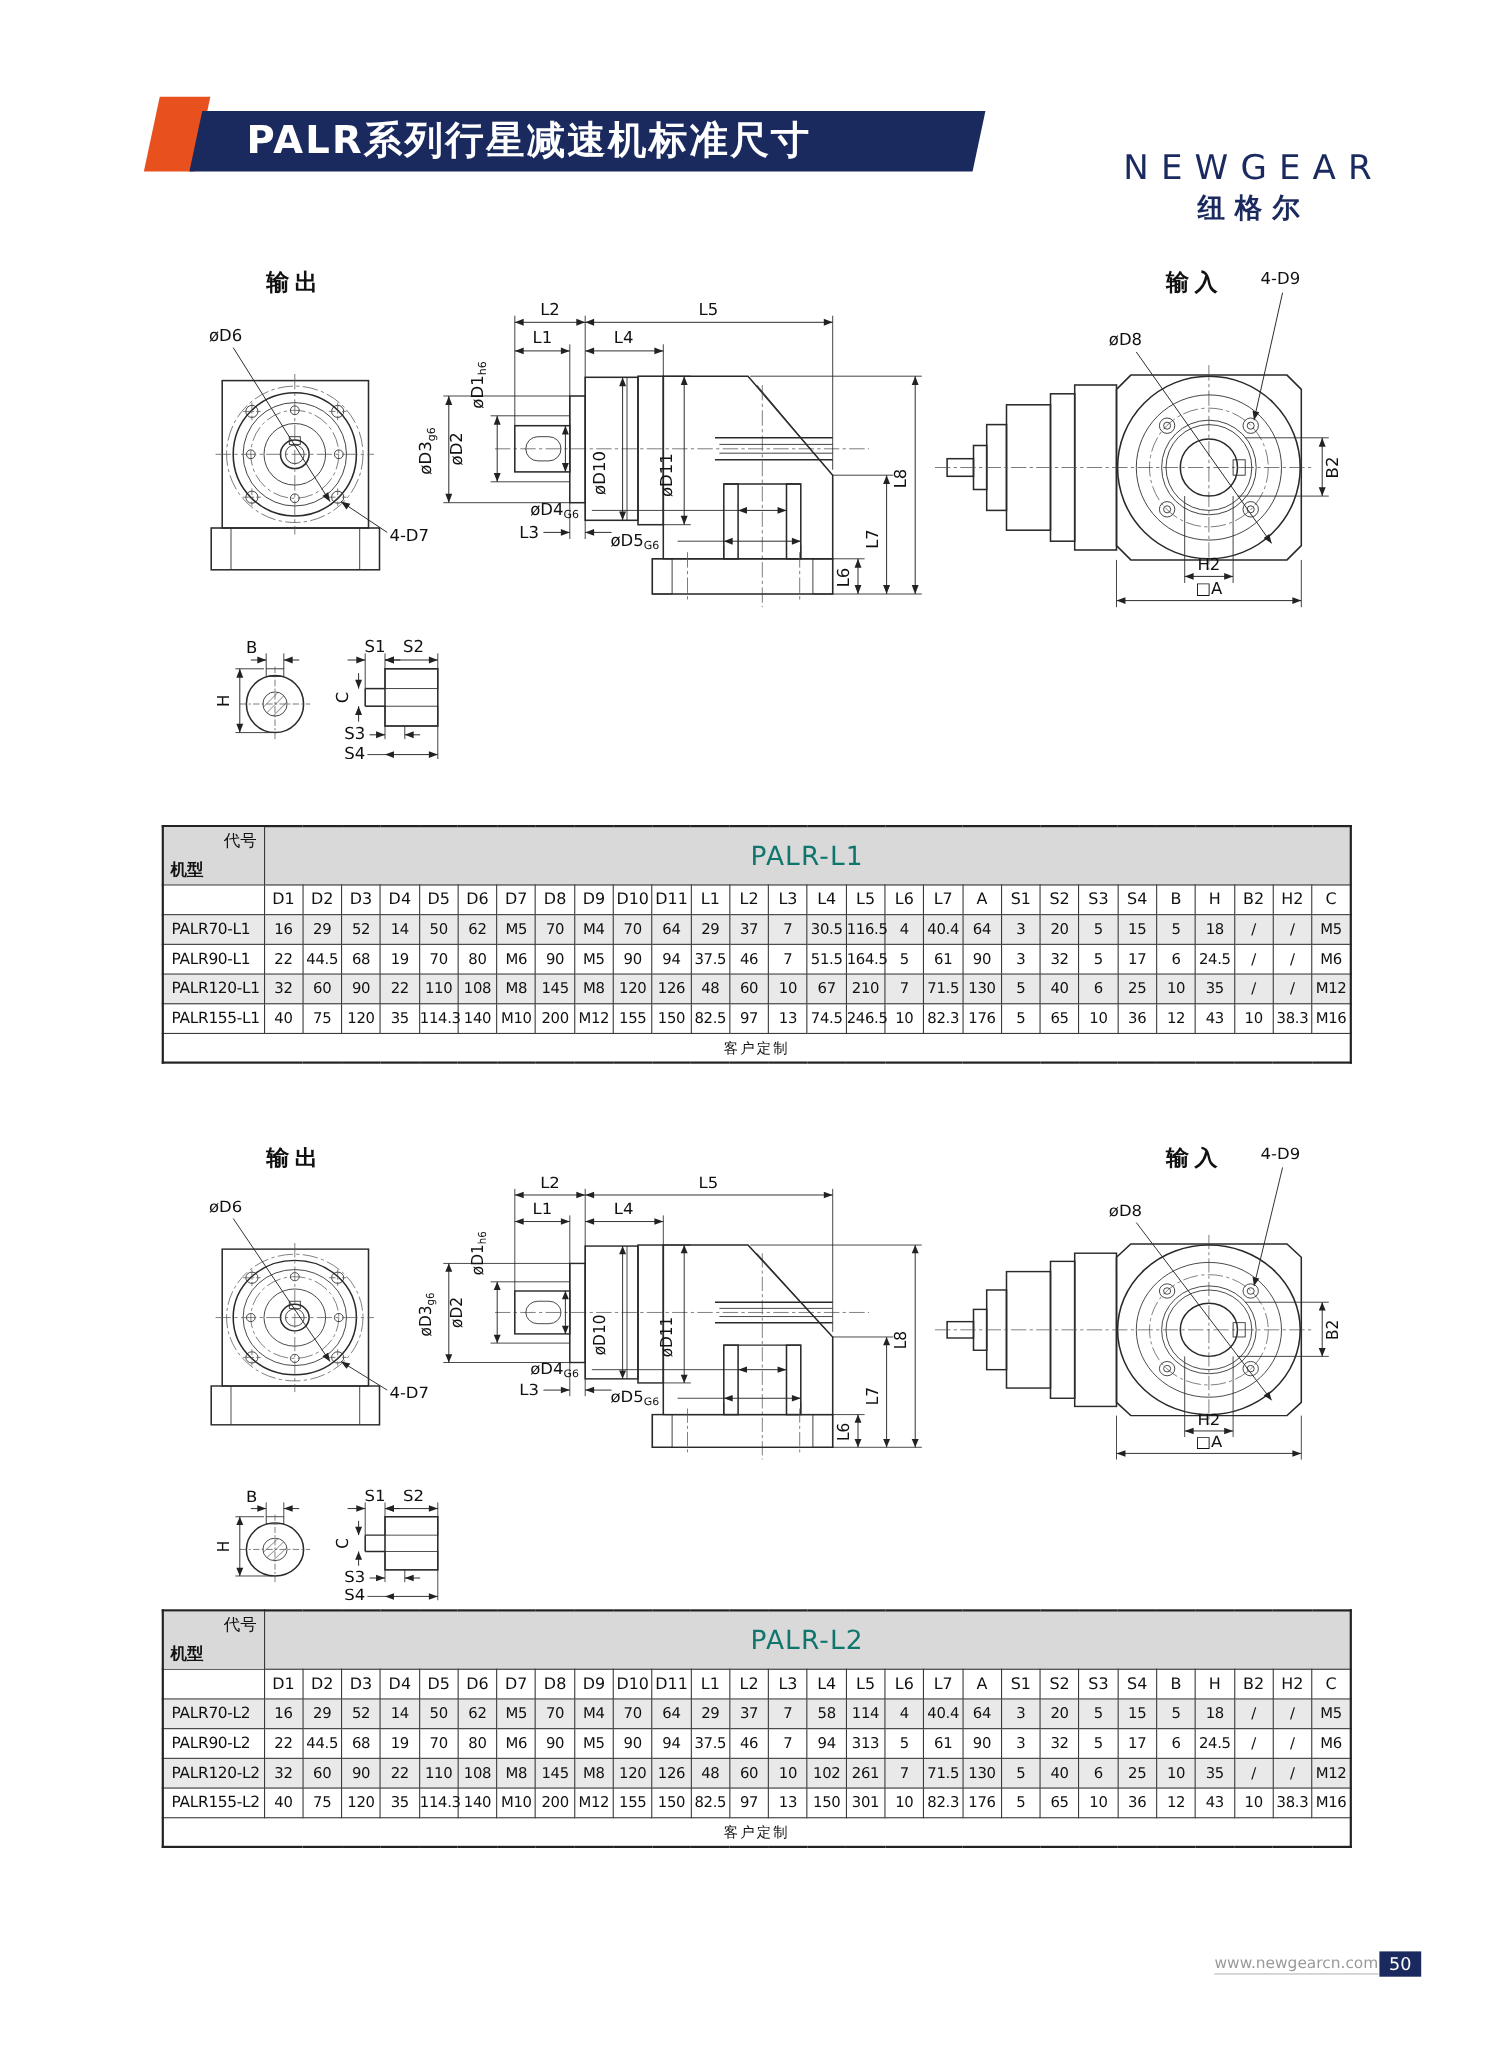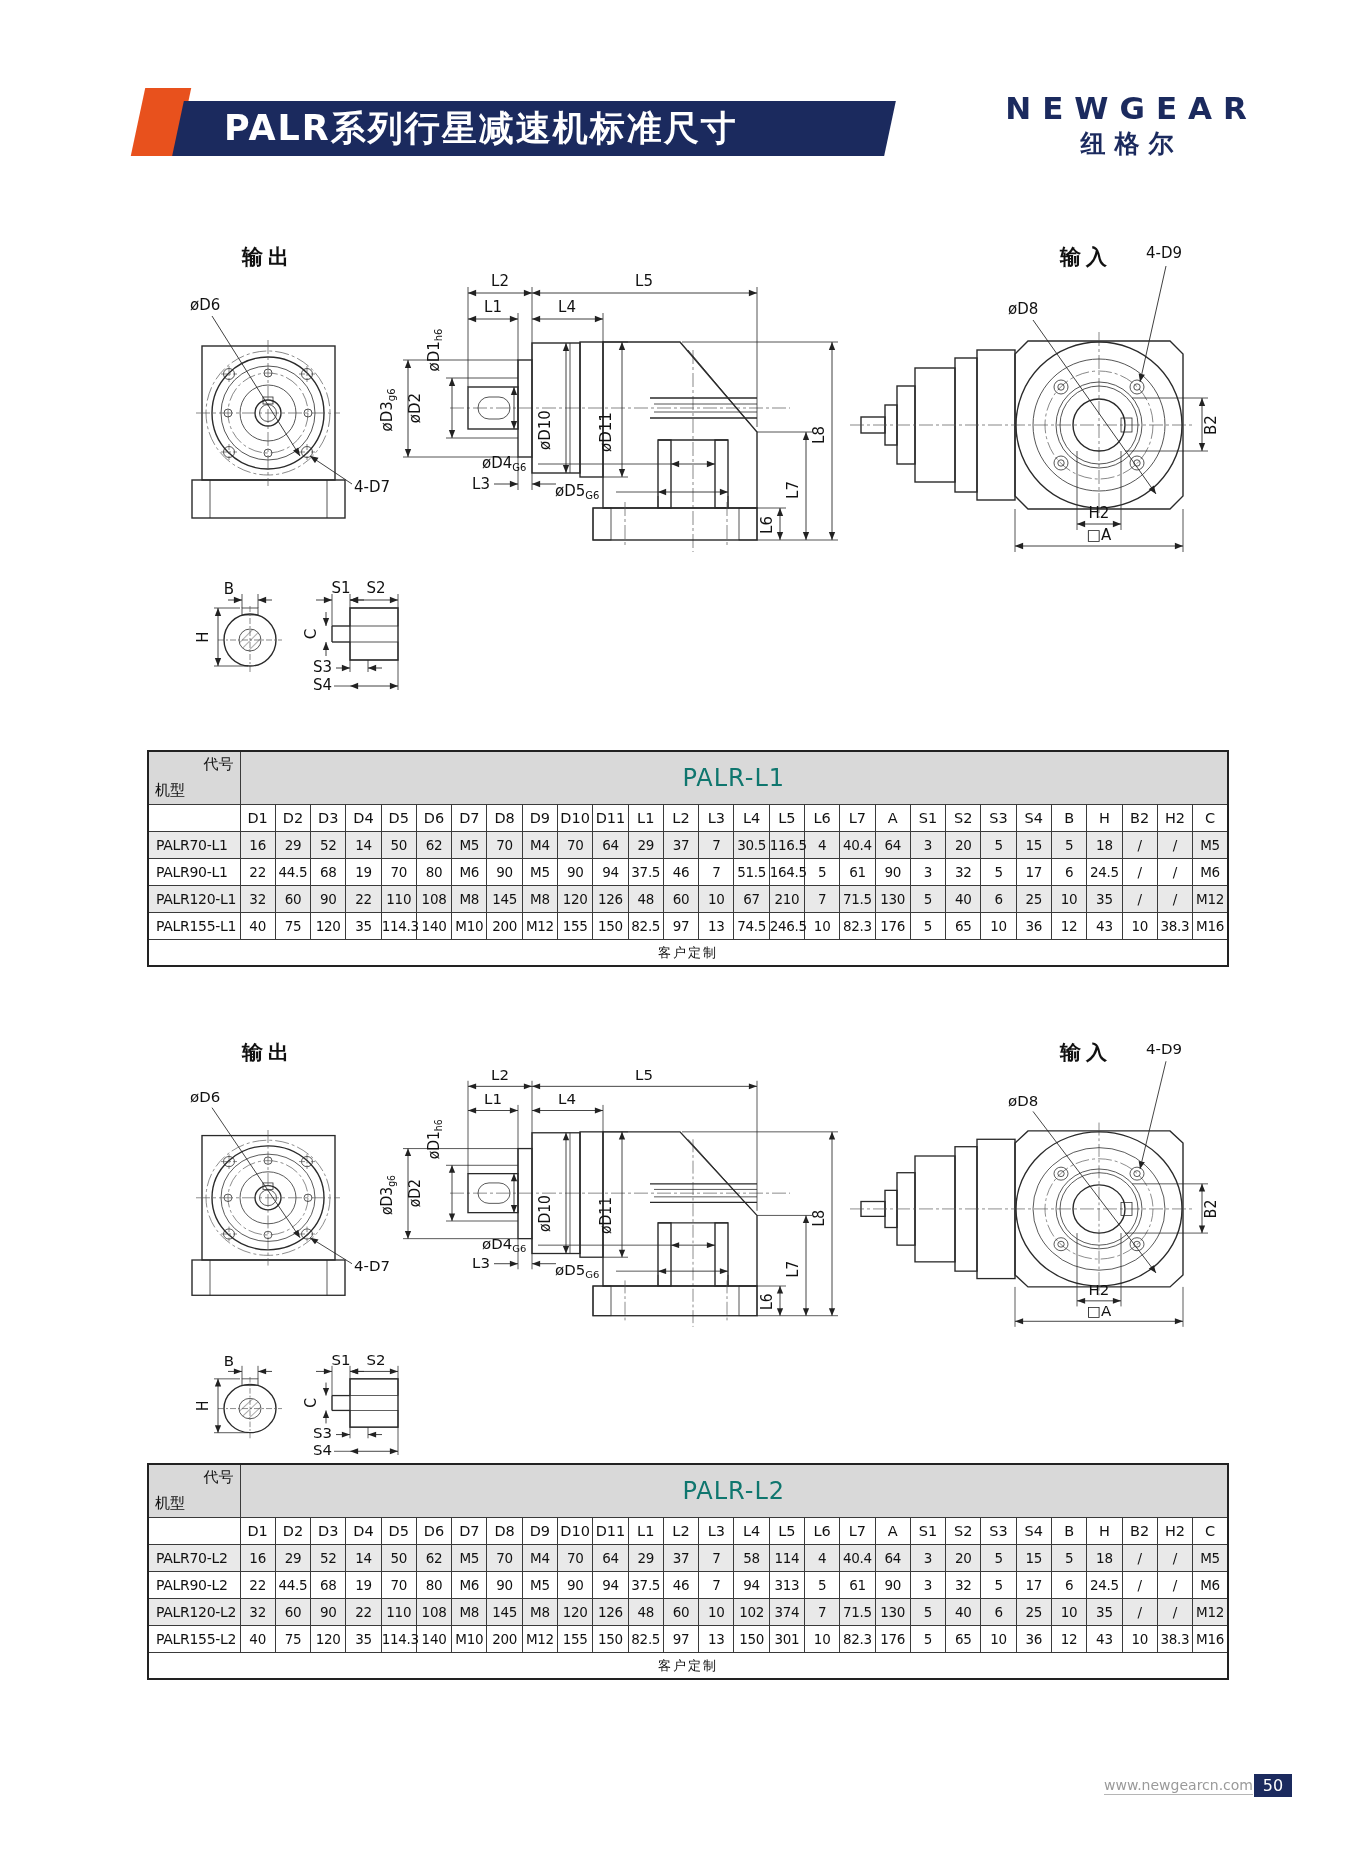--- a/index.html
+++ b/index.html
@@ -7,21 +7,21 @@
         font-family:"DejaVu Sans","Liberation Sans",sans-serif;color:#111;}
 
   
   .orange-slab{position:absolute;left:138px;top:88px;width:46px;height:68px;
                background:var(--orange);transform:skewX(-12deg);}
   .title-banner{position:absolute;left:178px;top:101px;width:712px;height:55px;
                 background:var(--navy);transform:skewX(-12deg);}
   .title-text{display:block;transform:skewX(12deg);color:#fff;font-weight:bold;
               font-size:35px;line-height:55px;padding-left:46px;letter-spacing:2px;white-space:nowrap;}
   .logo{position:absolute;right:104px;top:90px;text-align:center;color:var(--navy);}
-  .logo-en{font-size:31px;font-weight:bold;letter-spacing:11px;white-space:nowrap;}
+  .logo-en{font-size:31px;font-weight:normal;letter-spacing:11px;white-space:nowrap;margin-top:45px;}
   .logo-cn{font-size:25px;font-weight:bold;letter-spacing:9px;margin-top:1px;}
 
   
   .drawing{position:absolute;left:130px;width:1100px;}
   .d1{top:200px;height:490px;}
   .d2{top:1000px;height:455px;}
   .drawing svg{width:100%;height:100%;display:block;}
   .ln{fill:none;stroke:#2a2a2a;stroke-width:1.4px;}
   .thin{fill:none;stroke:#2a2a2a;stroke-width:0.8px;}
   .dim,.ldr{fill:none;stroke:#2a2a2a;stroke-width:0.9px;}
@@ -40,21 +40,21 @@
   .dim-table .title-row td{height:52px;background:#d9d9d9;}
   .dim-table .t-title{font-size:24px;letter-spacing:1px;color:#0f766e;}
   .dim-table .head-row td{font-size:14.5px;letter-spacing:0;}
   .dim-table .data-row.shade td{background:#e9e9e9;}
   .dim-table .model-cell{text-align:left;padding-left:7px;font-size:14px;margin-left:28px;}
   .dim-table .foot-row td{font-size:13px;letter-spacing:2px;height:25px;}
   .corner{position:relative;
           background-image:linear-gradient(to bottom right,transparent calc(50% - 0.7px),
              #333 calc(50% - 0.7px),#333 calc(50% + 0.7px),transparent calc(50% + 0.7px));}
   .c-top{position:absolute;top:3px;right:6px;font-size:15px;letter-spacing:0;font-family:Liberation Serif, serif;}
-  .c-bot{position:absolute;bottom:4px;left:6px;font-size:15px;letter-spacing:0;}
+  .c-bot{position:absolute;bottom:4px;left:6px;font-size:15px;letter-spacing:0;font-weight:bold;}
 
   
   .pfooter{position:absolute;top:1774px;right:70px;display:flex;align-items:center;}
   .site{color:#9a9a9a;font-size:14px;border-bottom:1px solid #b5b5b5;padding-bottom:1px;}
   .pagenum{display:inline-block;background:var(--navy);color:#fff;width:38px;height:23px;
            line-height:23px;text-align:center;font-size:16px;margin-left:1px;}
   :root{--navy:#1b2a5e;--orange:#e8511d;}
 </style>
 </head>
 <body>
@@ -824,21 +824,21 @@
           <td>108</td>
           <td>M8</td>
           <td>145</td>
           <td>M8</td>
           <td>120</td>
           <td>126</td>
           <td>48</td>
           <td>60</td>
           <td>10</td>
           <td>102</td>
-          <td>374</td>
+          <td>261</td>
           <td>7</td>
           <td>71.5</td>
           <td>130</td>
           <td>5</td>
           <td>40</td>
           <td>6</td>
           <td>25</td>
           <td>10</td>
           <td>35</td>
           <td>/</td>

